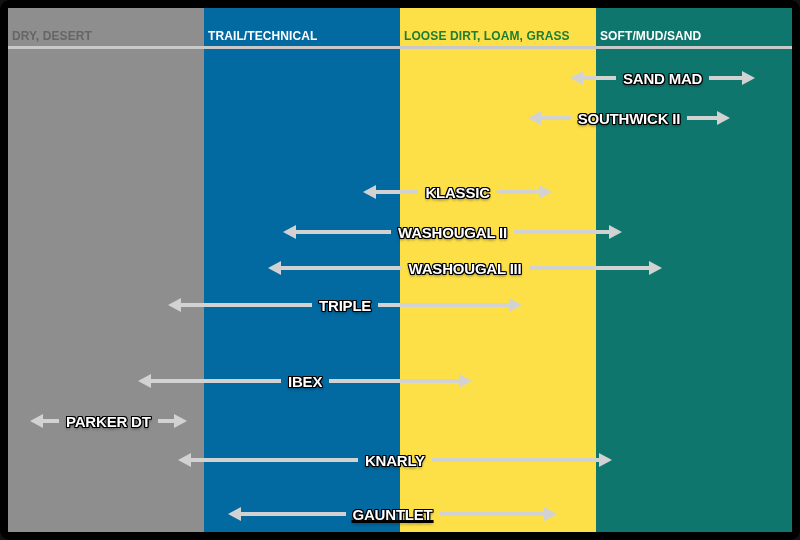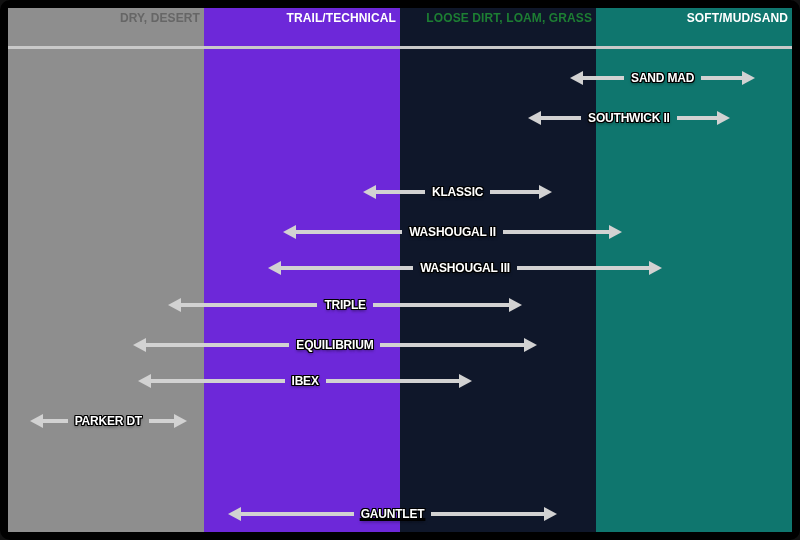--- a/index.html
+++ b/index.html
@@ -21,22 +21,22 @@
   .columns {
     position: absolute; inset: 0;
     display: flex;
   }
   .col {
     flex: 1 1 0;
     height: 100%;
     position: relative;
   }
   .col-label {
-    padding: 3px 4px 0 4px;
-    text-align: right;
+    padding: 21px 4px 0 4px;
+    text-align: left;
     font-size: 12px;
     font-weight: 700;
     line-height: 1.25;
     letter-spacing: 0.1px;
   }
   .header-sep {
     position: absolute;
     left: 0; right: 0; top: 38px;
     height: 3px;
     background: #c9c9c9;
@@ -54,21 +54,21 @@
     transform: translateY(-50%);
   }
   .ah { width: 0; height: 0; border-top: 7px solid transparent; border-bottom: 7px solid transparent; flex: 0 0 auto; }
   .ah.left  { border-right: 13px solid #d2d2d2; }
   .ah.right { border-left: 13px solid #d2d2d2; }
   .line { flex: 1 1 0; height: 4px; background: #d2d2d2; min-width: 6px; }
   .tire-label {
     flex: 0 0 auto;
     margin: 16px 7px;
     color: #fff;
-    font-size: 12px;
+    font-size: 15px;
     font-weight: 700;
     letter-spacing: -0.2px;
     white-space: nowrap;
     text-shadow:
       -1px -1px 0 #000, 1px -1px 0 #000,
       -1px  1px 0 #000, 1px  1px 0 #000,
       -1px  0   0 #000, 1px  0   0 #000,
        0   -1px 0 #000, 0    1px 0 #000,
        0    2px 3px rgba(0,0,0,0.55);
   }
@@ -76,27 +76,27 @@
 </head>
 <body>
 
 <div class="screen">
   <div class="chart">
     <div class="columns" id="columns">
   <div class="col" style="background: rgb(142, 142, 142);">
     <div class="col-label" style="color: rgb(102, 102, 102);">DRY, DESERT</div>
   </div>
 
-  <div class="col" style="background: #6d28d9;">
+  <div class="col" style="background: #0369a1;">
     <div class="col-label" style="color: rgb(255, 255, 255);">TRAIL/TECHNICAL</div>
   </div>
 
 
 
-  <div class="col" style="background: #0f172a;">
+  <div class="col" style="background: #fde047;">
     <div class="col-label" style="color: rgb(29, 126, 51);">LOOSE DIRT, LOAM, GRASS</div>
   </div>
 
   <div class="col" style="background: #0f766e;">
     <div class="col-label" style="color: rgb(255, 255, 255);">SOFT/MUD/SAND</div>
   </div>
 </div>
     <div class="header-sep"></div>
     <div class="rows" id="rows">
   <div class="tire-row" style="left: 71.7%; width: 23.6%; top: 70px;">
@@ -141,44 +141,44 @@
   </div>
 
   <div class="tire-row" style="left: 33.2%; width: 50.2%; top: 260px;">
     <span class="ah left"></span>
     <span class="line"></span>
     <span class="tire-label">WASHOUGAL III</span>
     <span class="line"></span>
     <span class="ah right"></span>
   </div>
 
-  <div class="tire-row" style="left: 15.9%; width: 51.6%; top: 337px;">
-    <span class="ah left"></span>
-    <span class="line"></span>
-    <span class="tire-label">EQUILIBRIUM</span>
-    <span class="line"></span>
-    <span class="ah right"></span>
-  </div>
 
   <div class="tire-row" style="left: 16.6%; width: 42.6%; top: 373px; text-align: right;">
     <span class="ah left"></span>
     <span class="line"></span>
     <span class="tire-label">IBEX</span>
     <span class="line"></span>
     <span class="ah right"></span>
   </div>
 
   <div class="tire-row" style="left: 2.8%; width: 20%; top: 413px;">
     <span class="ah left"></span>
     <span class="line"></span>
     <span class="tire-label">PARKER DT</span>
     <span class="line"></span>
     <span class="ah right"></span>
   </div>
 
+  <div class="tire-row" style="left: 21.7%; width: 55.3%; top: 452px;">
+    <span class="ah left"></span>
+    <span class="line"></span>
+    <span class="tire-label">KNARLY</span>
+    <span class="line"></span>
+    <span class="ah right"></span>
+  </div>
 
   <div class="tire-row" style="left: 28.1%; width: 41.9%; top: 506px; text-decoration: underline;">
     <span class="ah left"></span>
     <span class="line"></span>
     <span class="tire-label">GAUNTLET</span>
     <span class="line"></span>
     <span class="ah right"></span>
   </div>
 </div>
   </div>

